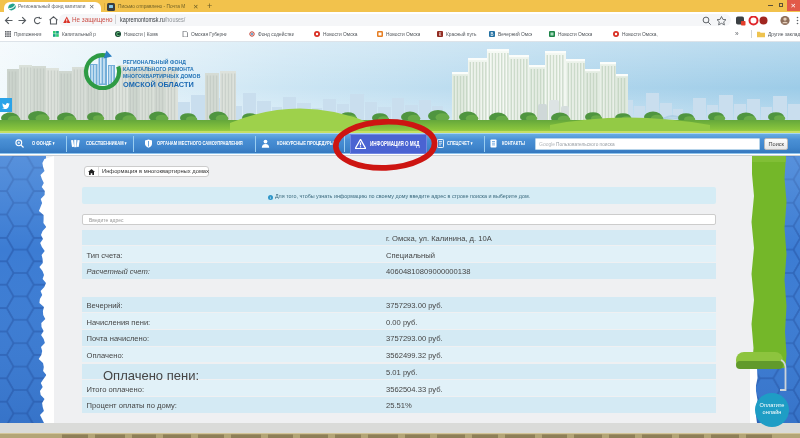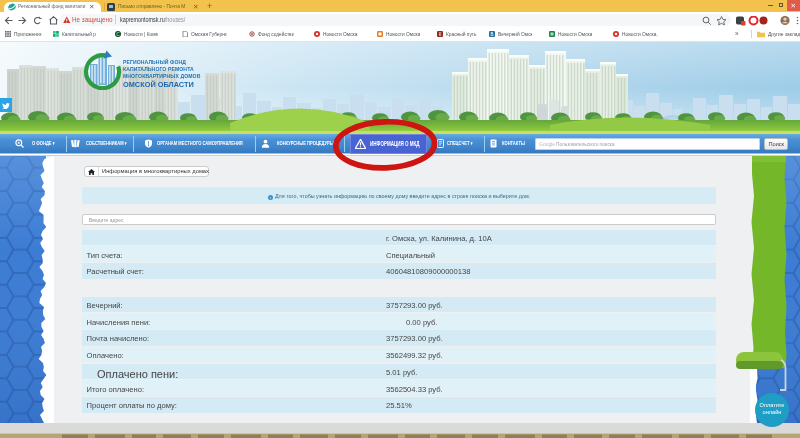--- a/index.html
+++ b/index.html
@@ -554,36 +554,36 @@
   <div class="abs" style="left:89px;top:217px;font-size:5px;color:#999;">Введите адрес</div>
 
   <div id="tbl" class="abs" style="left: 82px; top: 229.5px; width: 634px; height: 184.25px;">
       <div style="position:absolute;left:0;top:0px;width:634px;height:15.6px;background:#d4eaf4;"></div>
       <div style="position:absolute;left:4.5px;top:15px;font-size:13px;color:#454545;">Ваш дом:</div>
       <div style="position:absolute;left:304px;top:4.4px;font-size:7.6px;color:#454545;">г. Омска, ул. Калинина, д. 10А</div>
       <div style="position:absolute;left:0;top:16.75px;width:634px;height:15.6px;background:#e1f1f8;"></div>
       <div style="position:absolute;left:4.5px;top:21.15px;font-size:7.6px;color:#454545;">Тип счета:</div>
       <div style="position:absolute;left:304px;top:21.15px;font-size:7.6px;color:#454545;">Специальный</div>
       <div style="position:absolute;left:0;top:33.5px;width:634px;height:15.6px;background:#d4eaf4;"></div>
-      <div style="position:absolute;left:4.5px;top:37.9px;font-size:7.6px;color:#454545;">Расчетный счет:</div>
+      <div style="position:absolute;left:4.5px;top:37.9px;font-size:7.6px;color:#454545;font-style:italic;">Расчетный счет:</div>
       <div style="position:absolute;left:304px;top:37.9px;font-size:7.6px;color:#454545;">40604810809000000138</div>
       <div style="position:absolute;left:0;top:67px;width:634px;height:15.6px;background:#d4eaf4;"></div>
       <div style="position:absolute;left:4.5px;top:71.4px;font-size:7.6px;color:#454545;">Вечерний:</div>
       <div style="position:absolute;left:304px;top:71.4px;font-size:7.6px;color:#454545;">3757293.00 руб.</div>
       <div style="position:absolute;left:0;top:83.75px;width:634px;height:15.6px;background:#e1f1f8;"></div>
       <div style="position:absolute;left:4.5px;top:88.15px;font-size:7.6px;color:#454545;">Начисления пени:</div>
-      <div style="position:absolute;left:304px;top:88.15px;font-size:7.6px;color:#454545;margin-left:20px;">0.00 руб.</div>
+      <div style="position:absolute;left:304px;top:88.15px;font-size:7.6px;color:#454545;">0.00 руб.</div>
       <div style="position:absolute;left:0;top:100.5px;width:634px;height:15.6px;background:#d4eaf4;"></div>
       <div style="position:absolute;left:4.5px;top:104.9px;font-size:7.6px;color:#454545;">Почта начислено:</div>
       <div style="position:absolute;left:304px;top:104.9px;font-size:7.6px;color:#454545;">3757293.00 руб.</div>
       <div style="position:absolute;left:0;top:117.25px;width:634px;height:15.6px;background:#e1f1f8;"></div>
       <div style="position:absolute;left:4.5px;top:121.65px;font-size:7.6px;color:#454545;">Оплачено:</div>
       <div style="position:absolute;left:304px;top:121.65px;font-size:7.6px;color:#454545;">3562499.32 руб.</div>
       <div style="position:absolute;left:0;top:134px;width:634px;height:15.6px;background:#d4eaf4;"></div>
-      <div style="position:absolute;left:15px;top:138.4px;font-size:11px;color:#454545;">Оплачено пени:</div>
+      <div style="position:absolute;left:21px;top:138.4px;font-size:13px;color:#454545;">Оплачено пени:</div>
       <div style="position:absolute;left:304px;top:138.4px;font-size:7.6px;color:#454545;">5.01 руб.</div>
       <div style="position:absolute;left:0;top:150.75px;width:634px;height:15.6px;background:#e1f1f8;"></div>
       <div style="position:absolute;left:4.5px;top:155.15px;font-size:7.6px;color:#454545;">Итого оплачено:</div>
       <div style="position:absolute;left:304px;top:155.15px;font-size:7.6px;color:#454545;">3562504.33 руб.</div>
       <div style="position:absolute;left:0;top:167.5px;width:634px;height:15.6px;background:#d4eaf4;"></div>
       <div style="position:absolute;left:4.5px;top:171.9px;font-size:7.6px;color:#454545;">Процент оплаты по дому:</div>
       <div style="position:absolute;left:304px;top:171.9px;font-size:7.6px;color:#454545;">25.51%</div>
     </div>
 
   <div class="abs" style="left:0;top:423px;width:800px;height:10px;background:#dadbd9;"></div>

